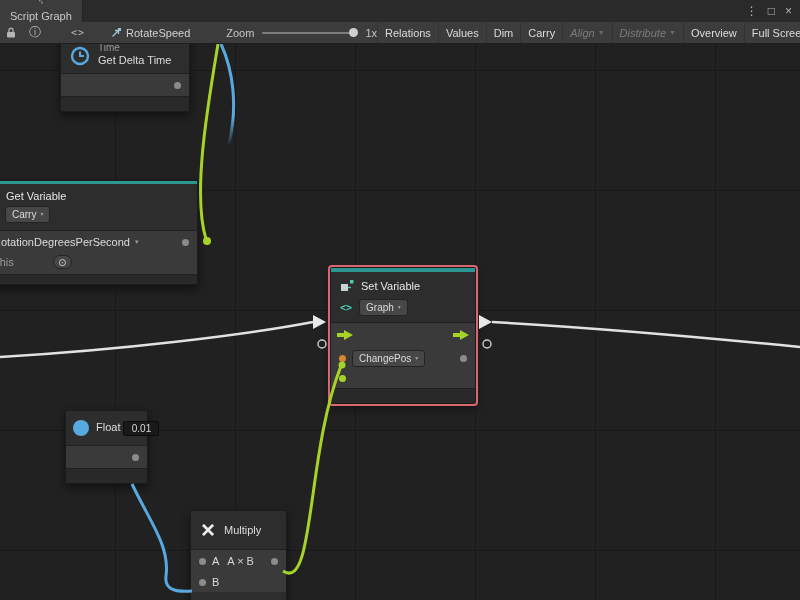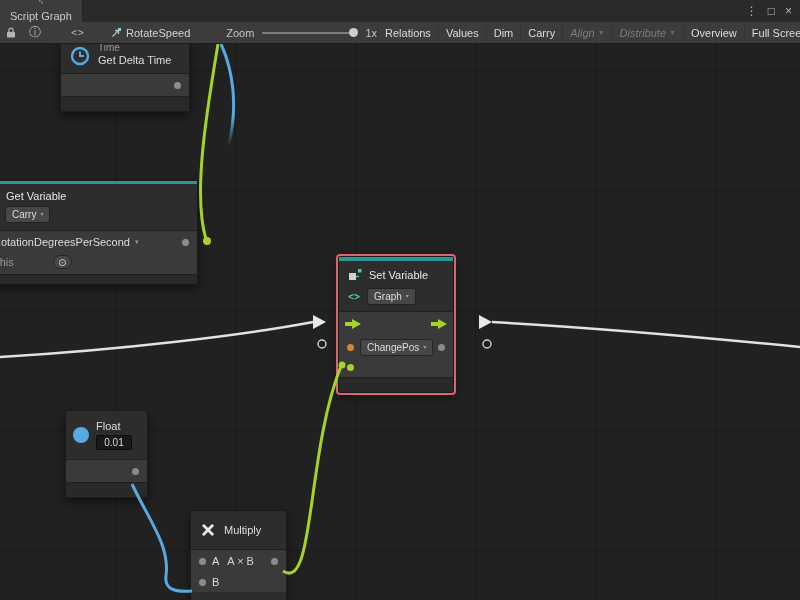--- a/index.html
+++ b/index.html
@@ -74,37 +74,37 @@
   .n-gv .vname { white-space:nowrap; overflow:visible; }
   .n-gv .vrow .dd-arrow { margin-left:5px; }
   .n-gv .vrow .dot { margin-left:auto; }
   .n-gv .trow { display:flex; align-items:center; padding:2px 8px 5px 8px; }
   .n-gv .target-box { margin-left:39px; display:inline-flex; align-items:center; justify-content:center;
     width:19px; height:14px; background:#464646; border:1px solid #232323; border-radius:7px;
     font-size:10px; color:#cfcfcf; }
   .n-gv .node-footer { height:10px; }
 
   
-  .n-sv { left:330px; top:212px; width:116px; outline:2px solid #d9686e;margin-left:8px; }
+  .n-sv { left:330px; top:223px; width:146px; outline:2px solid #d9686e; }
   .n-sv .hdr { padding:6px 8px 6px 9px; }
   .n-sv .hline1 { display:flex; align-items:center; gap:7px; height:16px; color:#e8e8e8; }
   .n-sv .hline2 { display:flex; align-items:center; gap:7px; margin-top:4px; height:18px; }
   .n-sv .graphglyph { color:#4ec9b0; font-family:"DejaVu Sans Mono",monospace; font-size:10px; font-weight:bold; }
   .row-flow { display:flex; justify-content:space-between; align-items:center; height:24px; padding:0 6px; }
   .row-value { display:flex; align-items:center; height:22px; padding:0 8px; }
   .row-value .pill { margin-left:6px; }
   .row-value .dot:last-child { margin-left:auto; }
   .row-dot { display:flex; align-items:center; height:19px; padding:0 8px; }
   .n-sv .node-footer { height:15px; }
 
   
   .n-fl { left:65px; top:366px; width:83px; }
   .n-fl .hdr { display:flex; align-items:center; gap:7px; padding:9px 7px; }
   .n-fl .ficon { width:16px; height:16px; border-radius:50%; background:#58a9e0; flex:none; }
-  .n-fl .fcol { display:flex; flex-direction:column; align-items:flex-start; gap:3px; }
+  .n-fl .fcol { display:flex; flex-direction:row; align-items:flex-start; gap:3px; }
   .n-fl input { width:36px; height:15px; background:#191919; border:1px solid #0c0c0c;
     border-radius:2px; color:#d8d8d8; font-size:10px; text-align:center;
     font-family:"Liberation Sans","DejaVu Sans",sans-serif; }
   .n-fl .node-body { height:23px; position:relative; }
   .n-fl .node-body .dot { position:absolute; right:8px; top:8px; }
   .n-fl .node-footer { height:15px; }
 
   
   .n-mul { left:190px; top:466px; width:97px; height:140px; }
   .n-mul .hdr { display:flex; align-items:center; gap:9px; padding:8px 10px; }

